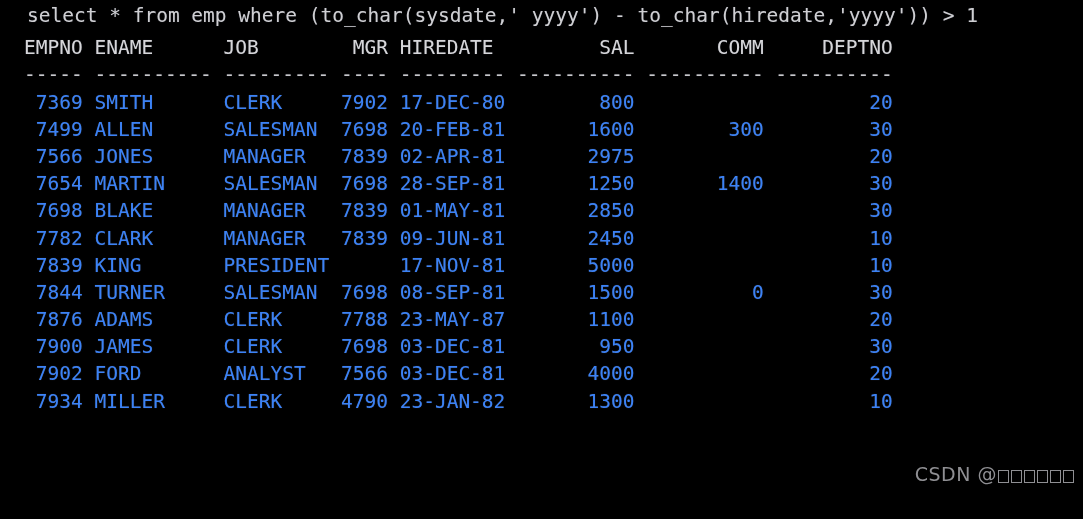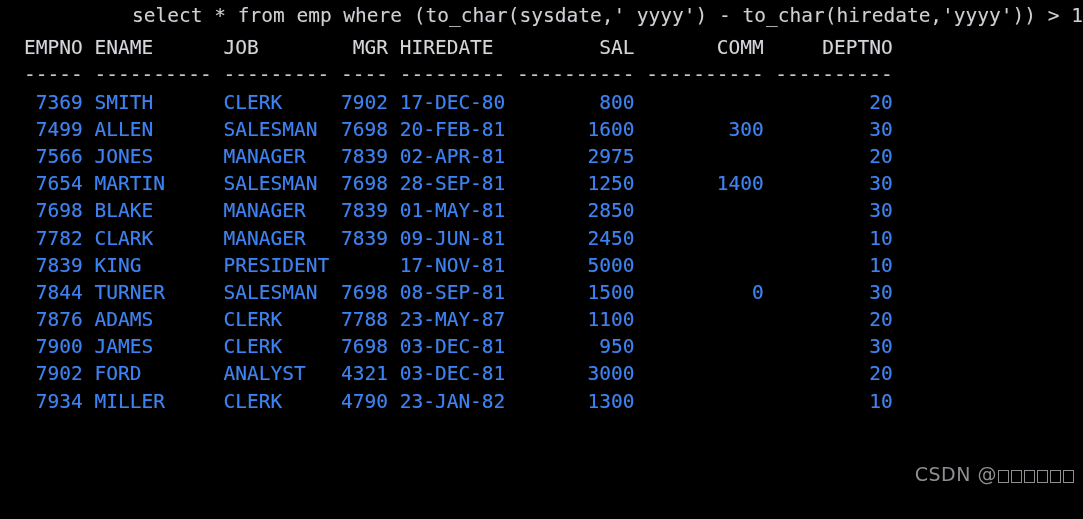--- a/index.html
+++ b/index.html
@@ -25,23 +25,22 @@
     overflow: hidden;
   }
   .term-line {
     white-space: pre;
     letter-spacing: 0px;
     color: #cfcfd2;
     text-shadow: 0 0 1px rgba(160,170,200,0.35);
     height: 27.2px;
   }
   #query-line {
-    padding-left: 2px;
+    padding-left: 27px;
     padding-top: 2px;
-    text-align: right;
   }
   #results {
     padding-left: 24px;
     padding-top: 5px;
   }
   .sep-line {
     color: #c9c9cc;
   }
   .header-line {
     color: #d6d6d9;
@@ -88,21 +87,21 @@
         <div class="term-line data-line"> 7369 SMITH      CLERK     7902 17-DEC-80        800                    20</div>
         <div class="term-line data-line"> 7499 ALLEN      SALESMAN  7698 20-FEB-81       1600        300         30</div>
         <div class="term-line data-line"> 7566 JONES      MANAGER   7839 02-APR-81       2975                    20</div>
         <div class="term-line data-line"> 7654 MARTIN     SALESMAN  7698 28-SEP-81       1250       1400         30</div>
         <div class="term-line data-line"> 7698 BLAKE      MANAGER   7839 01-MAY-81       2850                    30</div>
         <div class="term-line data-line"> 7782 CLARK      MANAGER   7839 09-JUN-81       2450                    10</div>
         <div class="term-line data-line"> 7839 KING       PRESIDENT      17-NOV-81       5000                    10</div>
         <div class="term-line data-line"> 7844 TURNER     SALESMAN  7698 08-SEP-81       1500          0         30</div>
         <div class="term-line data-line"> 7876 ADAMS      CLERK     7788 23-MAY-87       1100                    20</div>
         <div class="term-line data-line"> 7900 JAMES      CLERK     7698 03-DEC-81        950                    30</div>
-        <div class="term-line data-line"> 7902 FORD       ANALYST   4321 03-DEC-81       3000                    20</div>
+        <div class="term-line data-line"> 7902 FORD       ANALYST   7566 03-DEC-81       4000                    20</div>
         <div class="term-line data-line"> 7934 MILLER     CLERK     4790 23-JAN-82       1300                    10</div>
       </div>
   </div>
 
   <div id="watermark">
     <span>CSDN @</span><span id="watermark-user"><span class="tofu"></span><span class="tofu"></span><span class="tofu"></span><span class="tofu"></span><span class="tofu"></span><span class="tofu"></span></span>
   </div>
 
 </div>
 

